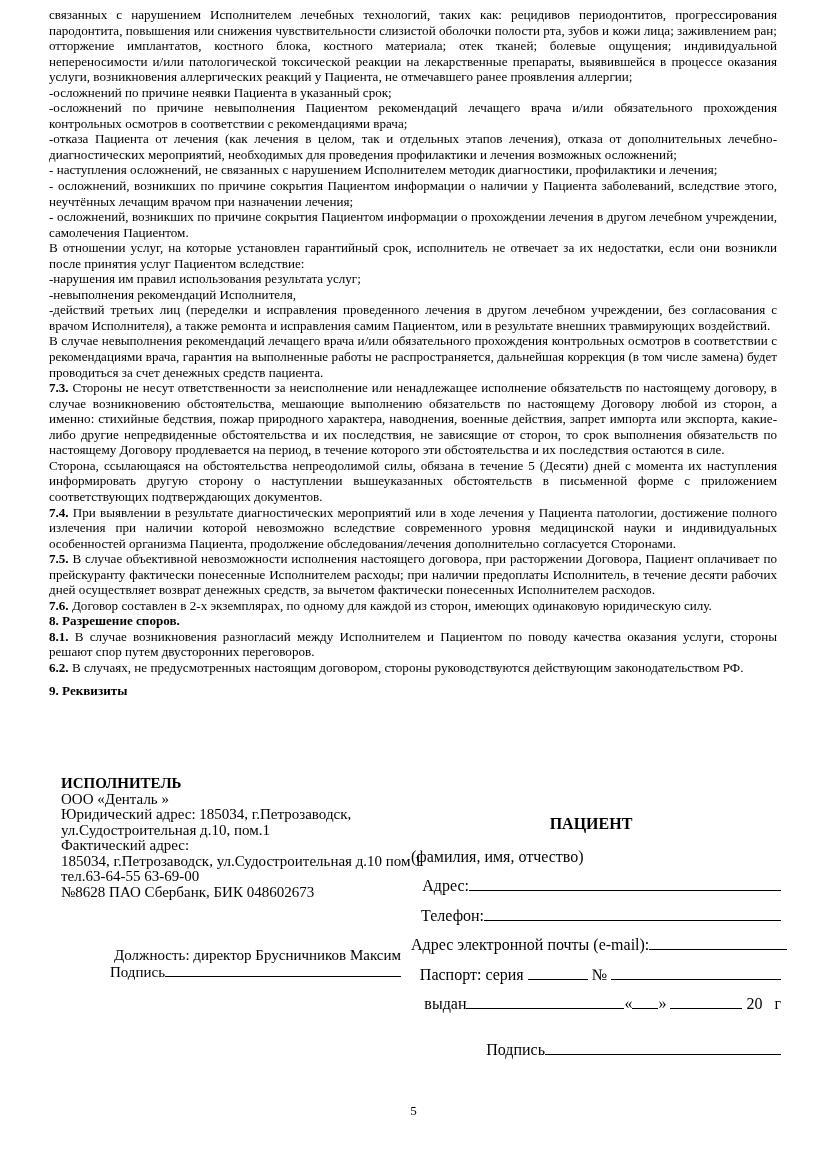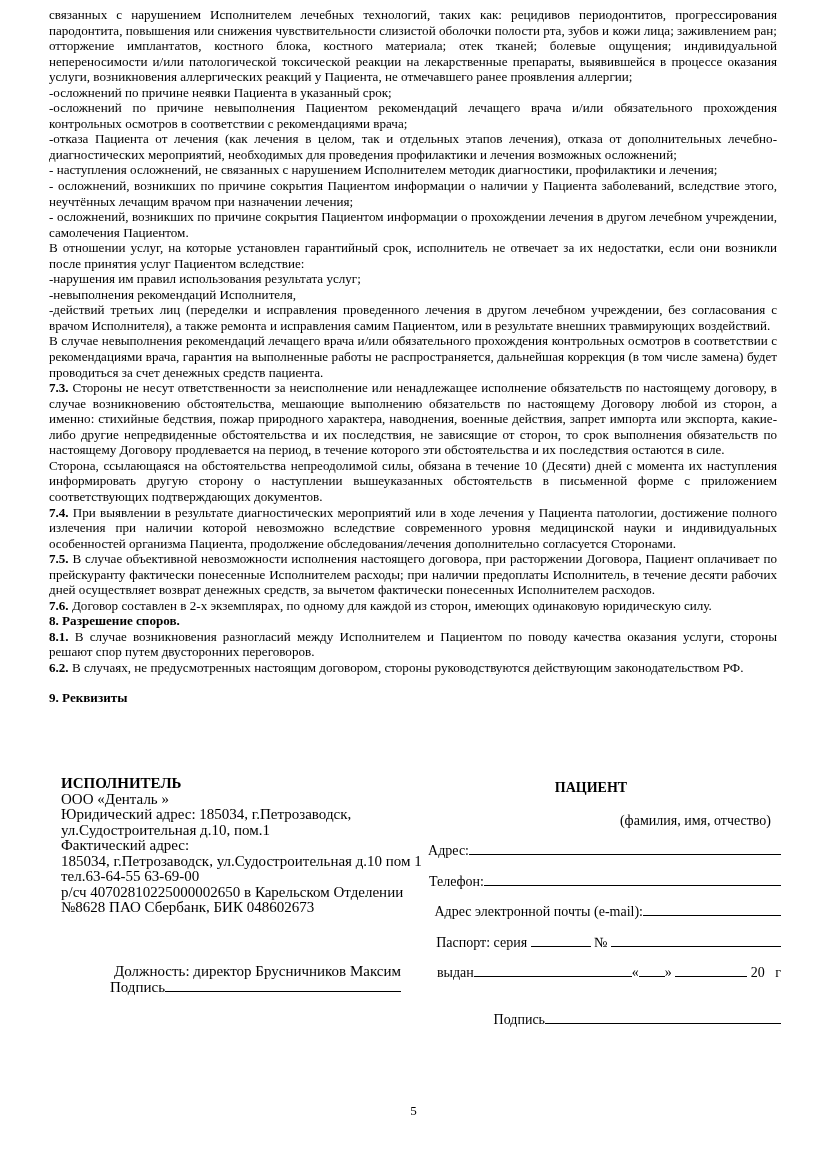--- a/index.html
+++ b/index.html
@@ -5,21 +5,21 @@
   html, body { margin: 0; padding: 0; background: #ffffff; }
   body { width: 827px; height: 1170px; position: relative; overflow: hidden;
          font-family: "Liberation Serif", "DejaVu Serif", serif; color: #000; }
   .page { position: absolute; left: 49px; top: 7px; width: 728px;
           font-size: 13.1px; line-height: 15.55px; }
   .page p { margin: 0; text-align: justify; font-family: Liberation Serif, serif; }
   .b { font-weight: bold; }
   .center { text-align: center !important; }
   .h { font-weight: bold; text-align: center; margin: 0; }
   .left-col { position: absolute; left: 49px; top: 776px; width: 340px; font-size: 15px; line-height: 15.5px; margin-left: 12px; }
-  .right-col { position: absolute; left: 411px; top: 780px; width: 370px; font-size: 14px; line-height: 15.5px; }
+  .right-col { position: absolute; left: 411px; top: 816px; width: 370px; font-size: 16px; line-height: 15.5px; }
   .line { display: inline-block; border-bottom: 1px solid #000; height: 12px; vertical-align: baseline; }
   .row { white-space: nowrap; text-align: right; }
   .pagenum { position: absolute; left: 0; width: 827px; top: 1103px; text-align: center; font-size: 13.1px; }
 </style>
 </head>
 <body>
 
 <div class="page">
   <p>связанных с нарушением Исполнителем лечебных технологий, таких как: рецидивов периодонтитов, прогрессирования пародонтита, повышения или снижения чувствительности слизистой оболочки полости рта, зубов и кожи лица; заживлением ран; отторжение имплантатов, костного блока, костного материала; отек тканей; болевые ощущения; индивидуальной непереносимости и/или патологической токсической реакции на лекарственные препараты, выявившейся в процессе оказания услуги, возникновения аллергических реакций у Пациента, не отмечавшего ранее проявления аллергии;</p>
   <p>-осложнений по причине неявки Пациента в указанный срок;</p>
@@ -27,49 +27,48 @@
   <p>-отказа Пациента от лечения (как лечения в целом, так и отдельных этапов лечения), отказа от дополнительных лечебно-диагностических мероприятий, необходимых для проведения профилактики и лечения возможных осложнений;</p>
   <p>- наступления осложнений, не связанных с нарушением Исполнителем методик диагностики, профилактики и лечения;</p>
   <p>- осложнений, возникших по причине сокрытия Пациентом информации о наличии у Пациента заболеваний, вследствие этого, неучтённых лечащим врачом при назначении лечения;</p>
   <p>- осложнений, возникших по причине сокрытия Пациентом информации о прохождении лечения в другом лечебном учреждении, самолечения Пациентом.</p>
   <p>В отношении услуг, на которые установлен гарантийный срок, исполнитель не отвечает за их недостатки, если они возникли после принятия услуг Пациентом вследствие:</p>
   <p>-нарушения им правил использования результата услуг;</p>
   <p>-невыполнения рекомендаций Исполнителя,</p>
   <p>-действий третьих лиц (переделки и исправления проведенного лечения в другом лечебном учреждении, без согласования с врачом Исполнителя), а также ремонта и исправления самим Пациентом, или в результате внешних травмирующих воздействий.</p>
   <p>В случае невыполнения рекомендаций лечащего врача и/или обязательного прохождения контрольных осмотров в соответствии с рекомендациями врача, гарантия на выполненные работы не распространяется, дальнейшая коррекция (в том числе замена) будет проводиться за счет денежных средств пациента.</p>
   <p><span class="b">7.3.</span><span> Стороны не несут ответственности за неисполнение или ненадлежащее исполнение обязательств по настоящему договору, в случае возникновению обстоятельства, мешающие выполнению обязательств по настоящему Договору любой из сторон, а именно: стихийные бедствия, пожар природного характера, наводнения, военные действия, запрет импорта или экспорта, какие-либо другие непредвиденные обстоятельства и их последствия, не зависящие от сторон, то срок выполнения обязательств по настоящему Договору продлевается на период, в течение которого эти обстоятельства и их последствия остаются в силе.</span></p>
-  <p>Сторона, ссылающаяся на обстоятельства непреодолимой силы, обязана в течение 10 (Десяти) дней с момента их наступления информировать другую сторону о наступлении вышеуказанных обстоятельств в письменной форме с приложением соответствующих подтверждающих документов.</p>
+  <p>Сторона, ссылающаяся на обстоятельства непреодолимой силы, обязана в течение 5 (Десяти) дней с момента их наступления информировать другую сторону о наступлении вышеуказанных обстоятельств в письменной форме с приложением соответствующих подтверждающих документов.</p>
   <p><span class="b">7.4.</span><span> При выявлении в результате диагностических мероприятий или в ходе лечения у Пациента патологии, достижение полного излечения при наличии которой невозможно вследствие современного уровня медицинской науки и индивидуальных особенностей организма Пациента, продолжение обследования/лечения дополнительно согласуется Сторонами.</span></p>
   <p><span class="b">7.5.</span><span> В случае объективной невозможности исполнения настоящего договора, при расторжении Договора, Пациент оплачивает по прейскуранту фактически понесенные Исполнителем расходы; при наличии предоплаты Исполнитель, в течение десяти рабочих дней осуществляет возврат денежных средств, за вычетом фактически понесенных Исполнителем расходов.</span></p>
   <p><span class="b">7.6.</span><span> Договор составлен в 2-х экземплярах, по одному для каждой из сторон, имеющих одинаковую юридическую силу.</span></p>
   <p class="h">8. Разрешение споров.</p>
   <p><span class="b">8.1.</span><span> В случае возникновения разногласий между Исполнителем и Пациентом по поводу качества оказания услуги, стороны решают спор путем двусторонних переговоров.</span></p>
   <p><span class="b">6.2.</span><span> В случаях, не предусмотренных настоящим договором, стороны руководствуются действующим законодательством РФ.</span></p>
-  <p class="h" style="margin-top:14px;">9. Реквизиты</p>
+  <p class="h" style="margin-top:7px;">9. Реквизиты</p>
 </div>
 
 <div class="left-col">
   <div class="b">ИСПОЛНИТЕЛЬ</div>
   <div>ООО «Денталь »</div>
   <div>Юридический адрес: 185034, г.Петрозаводск,</div>
   <div>ул.Судостроительная  д.10, пом.1</div>
   <div>Фактический адрес:</div>
   <div class="row">185034, г.Петрозаводск, ул.Судостроительная д.10 пом 1</div>
   <div>тел.63-64-55 63-69-00</div>
-  <div class="row">р/сч 40702810225000002650 в Карельском Отделении</div>
   <div>№8628 ПАО Сбербанк, БИК 048602673</div>
   <div style="height:48px"></div>
   <div class="row">Должность: директор Брусничников Максим</div>
   <div class="row"><span>Подпись</span><span class="line" style="width:236px"></span></div>
 </div>
 
 <div class="right-col">
   <div class="b center" style="padding-left:0;margin-left:0;text-align:center;width:360px">ПАЦИЕНТ</div>
   <div style="height:17px"></div>
-  <div style="text-align:right;width:360px">(фамилия, имя, отчество)</div>
+  <div style="text-align:left;width:360px">(фамилия, имя, отчество)</div>
   <div style="height:14px"></div>
   <div class="row"><span>Адрес:</span><span class="line" style="width:312px"></span></div>
   <div style="height:14px"></div>
   <div class="row"><span>Телефон:</span><span class="line" style="width:297px"></span></div>
   <div style="height:14px"></div>
   <div class="row"><span>Адрес электронной почты (e-mail):</span><span class="line" style="width:138px"></span></div>
   <div style="height:14px"></div>
   <div class="row"><span>Паспорт: серия</span> <span class="line" style="width:60px"></span> <span>№</span> <span class="line" style="width:170px"></span></div>
   <div style="height:14px"></div>
   <div class="row"><span>выдан</span><span class="line" style="width:158px"></span><span>«</span><span class="line" style="width:26px"></span><span>»</span> <span class="line" style="width:72px"></span> <span>20</span>&nbsp;&nbsp;&nbsp;<span>г</span></div>

